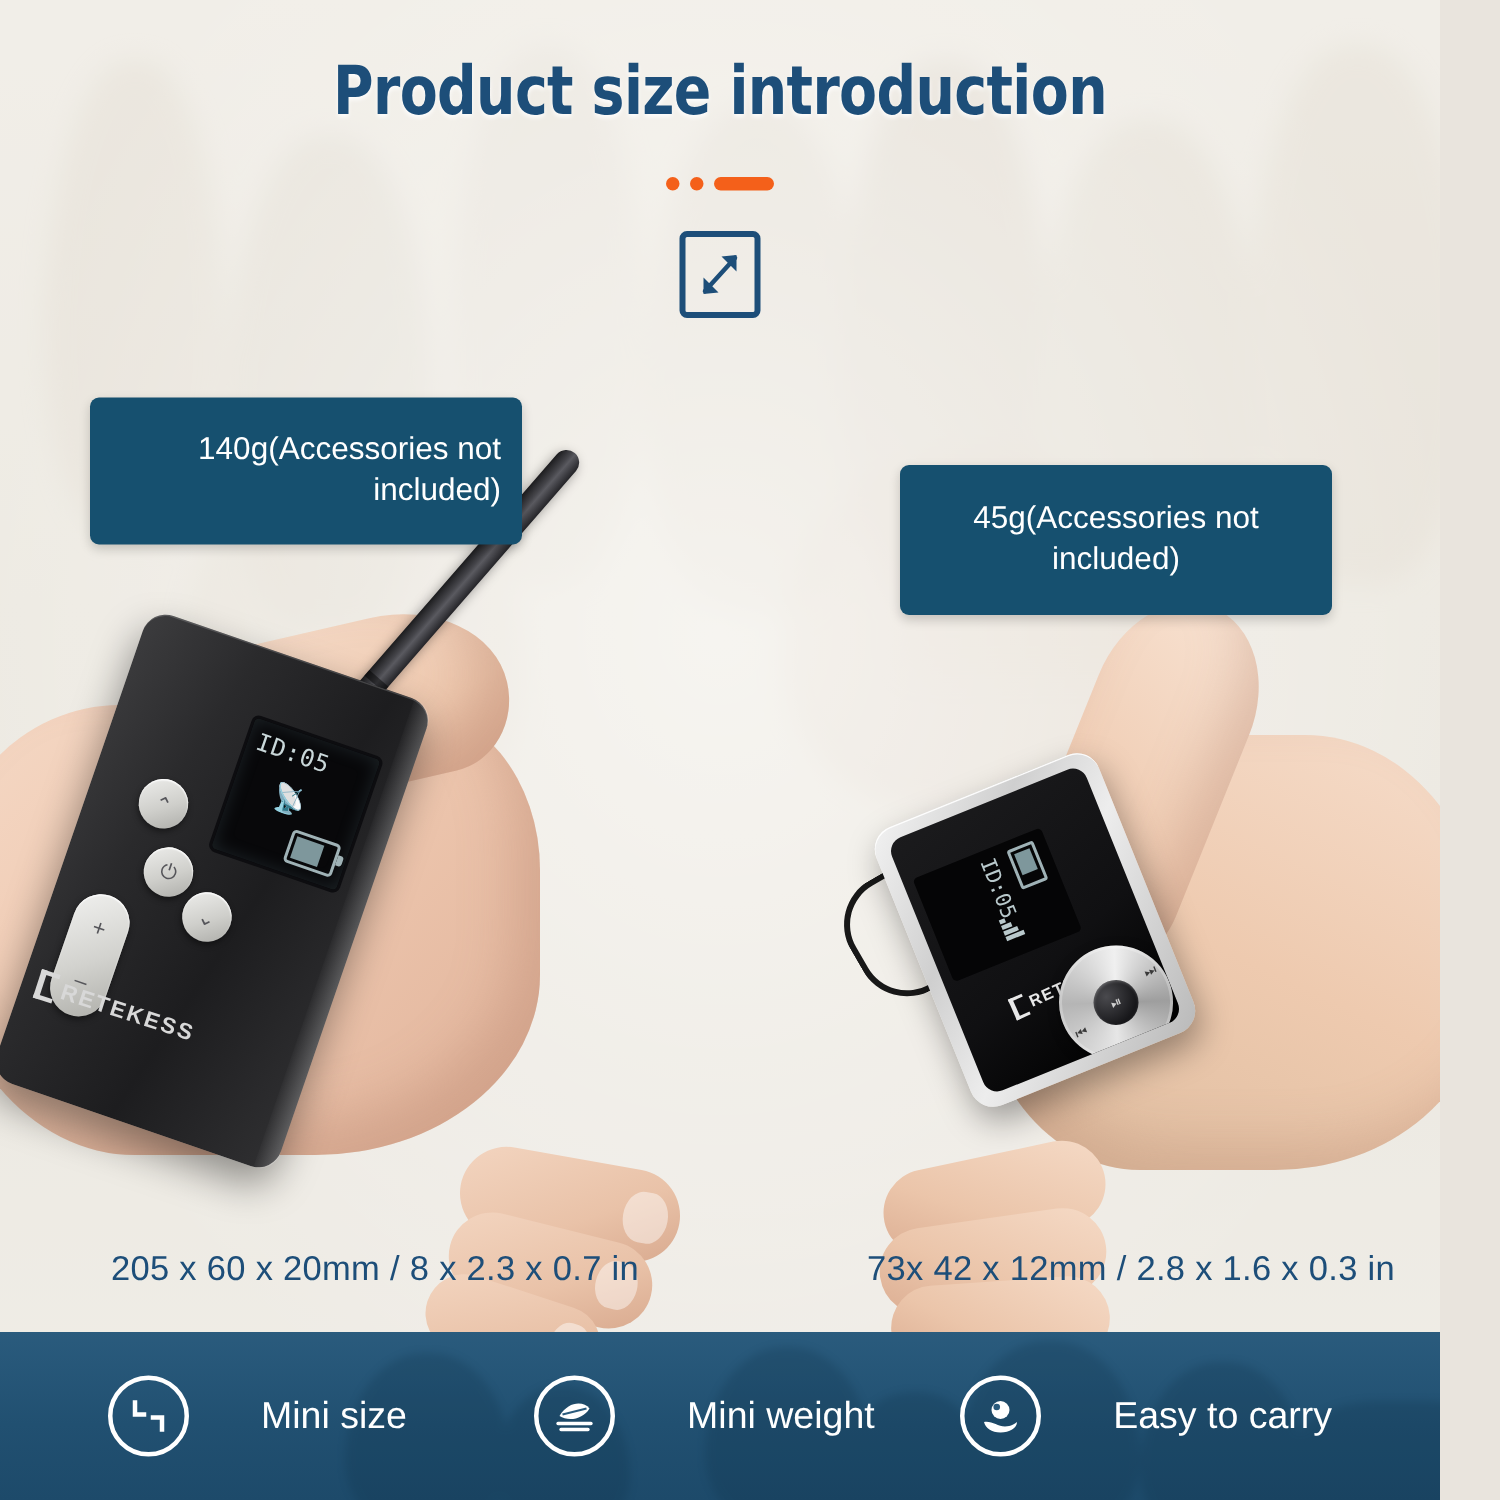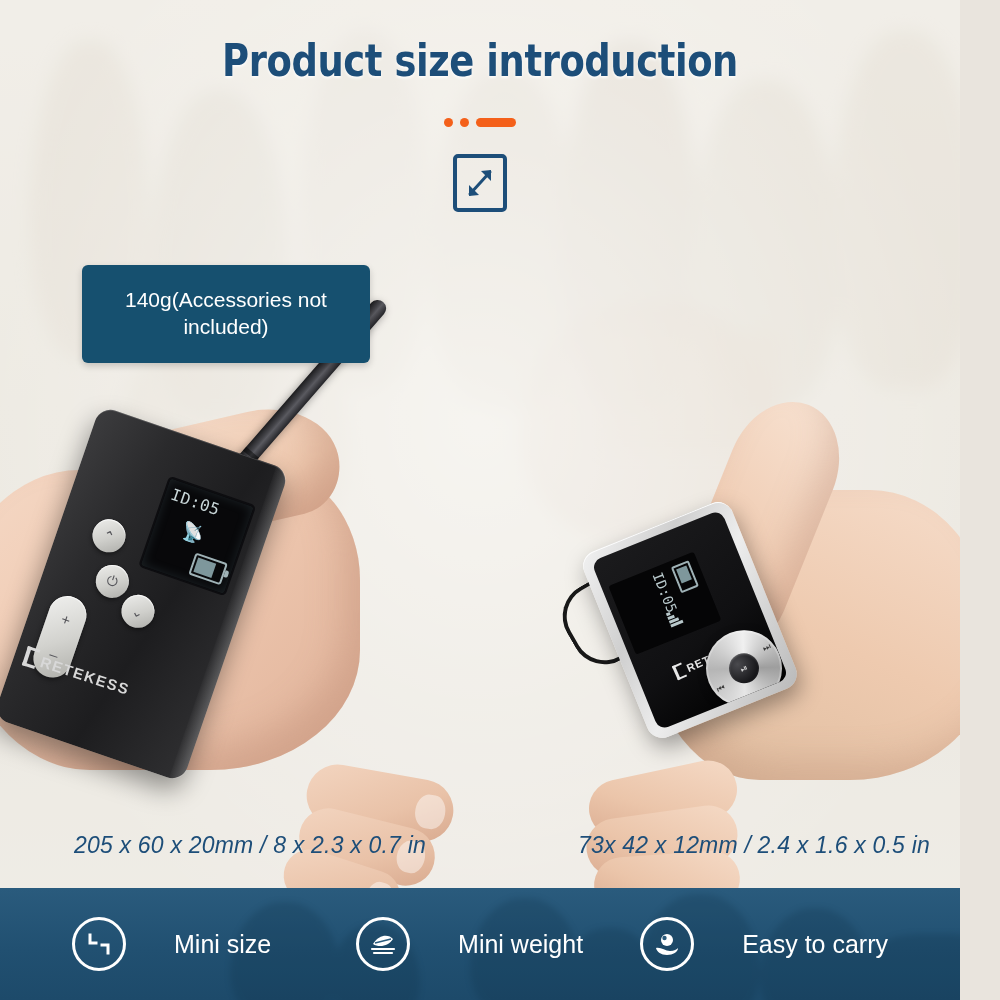--- a/index.html
+++ b/index.html
@@ -37,25 +37,25 @@
     display:flex;align-items:center;justify-content:center;}
   .size-icon svg{display:block;}
 
   
   .callout{
     position:absolute;background:#16506f;color:#fff;border-radius:6px;
     display:flex;align-items:center;justify-content:center;text-align:center;
     font-size:21px;line-height:1.28;padding:10px 14px;
     box-shadow:0 3px 7px rgba(0,0,0,.18);
   }
-  #callout-left{left:82px;top:265px;width:260px;height:78px;}
+  #callout-left{left:60px;top:265px;width:260px;height:78px;text-align:right;}
   #callout-right{left:600px;top:310px;width:260px;height:80px;}
 
   
-  .dim{position:absolute;font-size:23px;color:#1d4e79;letter-spacing:.2px;white-space:nowrap;font-style:italic;}
+  .dim{position:absolute;font-size:23px;color:#1d4e79;letter-spacing:.2px;white-space:nowrap;}
   #dim-left{left:74px;top:832px;}
   #dim-right{left:578px;top:832px;}
 
   
   .hand-left{position:absolute;left:-40px;top:430px;width:470px;height:420px;}
   .palm{position:absolute;background:linear-gradient(135deg,#f5d9c6 0%,#efc9b1 45%,#e0b299 100%);
         box-shadow:inset -18px -22px 34px rgba(180,130,105,.35);}
   .palm-main{left:0;top:40px;width:400px;height:300px;border-radius:120px 90px 150px 130px/130px 110px 120px 160px;}
   .thumb-l{left:120px;top:-8px;width:260px;height:112px;border-radius:70px 80px 46px 60px/56px 62px 50px 56px;
     transform:rotate(-13deg);
@@ -276,23 +276,24 @@
   </div>
 
   <div class="hand-right" style="top:600px;left:560px;width:420px;height:300px;">
     <div class="finger-r fr1"></div>
     <div class="finger-r fr2"></div>
     <div class="finger-r fr3"></div>
     <div class="finger-r fr4"></div>
   </div>
 
   <div class="callout" id="callout-left">140g(Accessories not included)</div>
+  <div class="callout" id="callout-right">45g(Accessories not included)</div>
 
   <div class="dim" id="dim-left">205 x 60 x 20mm / 8 x 2.3 x 0.7 in</div>
-  <div class="dim" id="dim-right">73x 42 x 12mm / 2.4 x 1.6 x 0.5 in</div>
+  <div class="dim" id="dim-right">73x 42 x 12mm / 2.8 x 1.6 x 0.3 in</div>
 
   <div class="footer">
     <div class="footer-photo">
       <div class="fp" style="left:230px;top:14px;width:110px;height:120px;"></div>
       <div class="fp" style="left:330px;top:36px;width:90px;height:100px;"></div>
       <div class="fp" style="left:470px;top:10px;width:110px;height:120px;"></div>
       <div class="fp" style="left:560px;top:40px;width:100px;height:100px;"></div>
       <div class="fp" style="left:640px;top:6px;width:120px;height:130px;"></div>
       <div class="fp" style="left:760px;top:20px;width:110px;height:120px;"></div>
       <div class="fp" style="left:860px;top:46px;width:150px;height:90px;border-radius:40% 40% 0 0;"></div>

